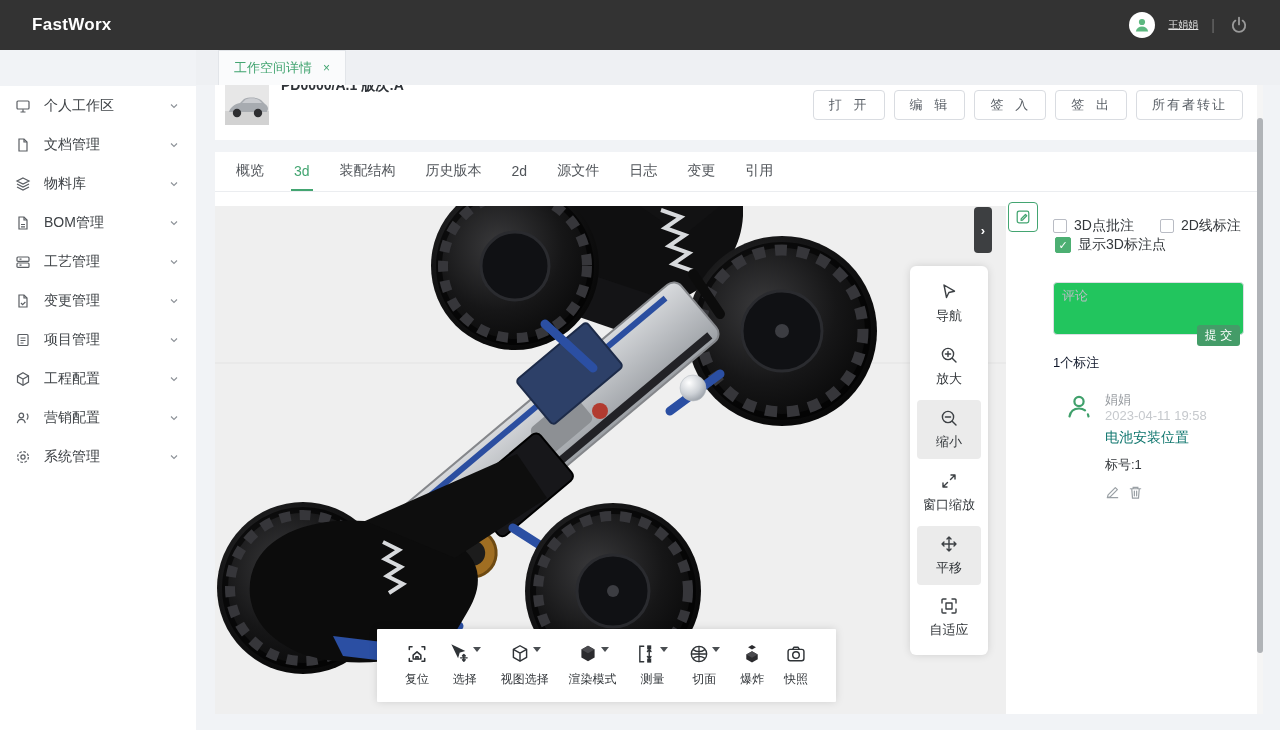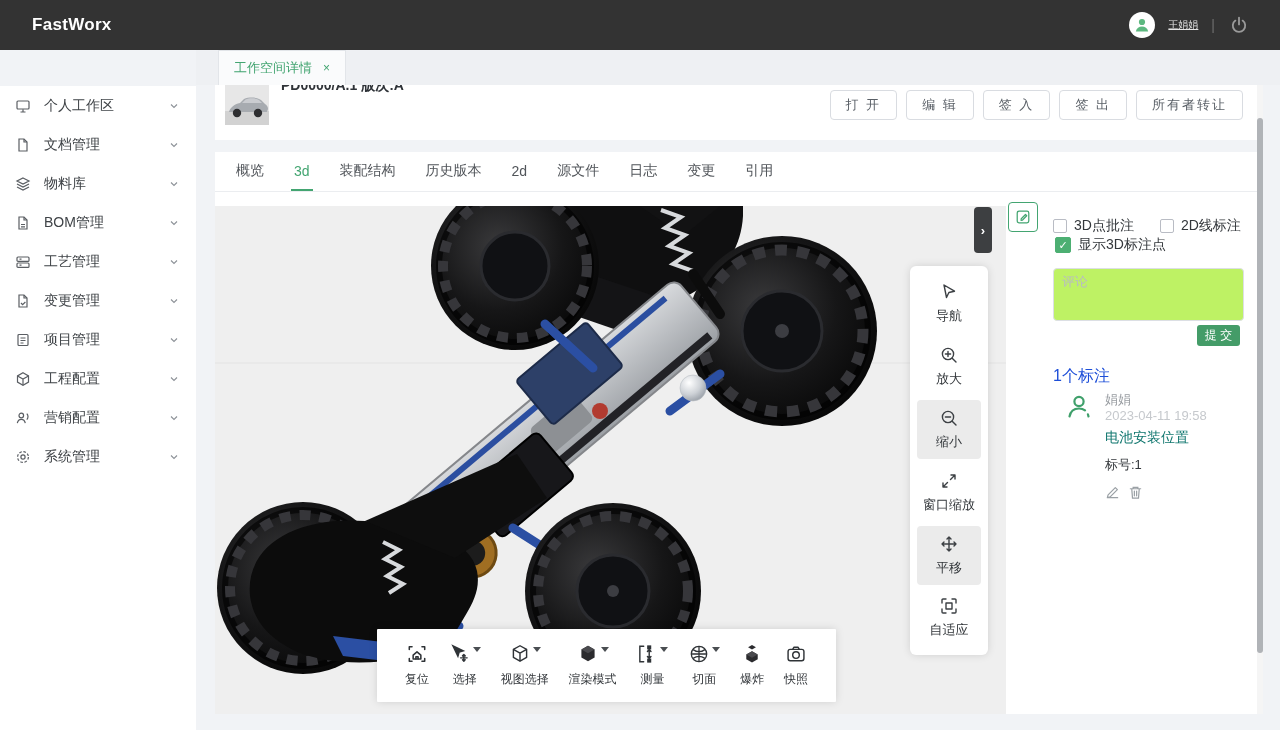--- a/index.html
+++ b/index.html
@@ -28,21 +28,21 @@
   .wtab .tclose { font-size:12px; color:#43a571; cursor:pointer; }
 
   
   .info-card { position:absolute; left:215px; top:85px; width:1042px; height:55px; background:#fff; }
   .thumb { position:absolute; left:10px; top:0; width:44px; height:40px; overflow:hidden; background:#e9e9e9; cursor:pointer; }
   .info-text { position:absolute; left:66px; top:0; }
   .title-clip { height:11px; overflow:hidden; }
   .title-clip span { display:block; margin-top:-8px; font-size:14px; font-weight:bold; color:#2f3338; white-space:nowrap; }
   .meta-row { margin-top:9px; display:flex; gap:28px; font-size:13px; color:#5d6166; white-space:nowrap; }
   .actions { position:absolute; right:14px; top:5px; display:flex; gap:9px; }
-  .actions button { height:30px; padding:0 15px; background:#fff; border:1px solid #d9dce1; border-radius:4px; font-size:13px; color:#595f66; letter-spacing:2px; cursor:pointer; font-family:Liberation Sans, sans-serif; white-space:nowrap; }
+  .actions button { height:30px; padding:0 15px; background:#fff; border:1px solid #d9dce1; border-radius:4px; font-size:13px; color:#595f66; letter-spacing:2px; cursor:pointer; font-family:Liberation Mono, monospace; white-space:nowrap; }
 
   
   .tabs-card { position:absolute; left:215px; top:152px; width:1042px; height:40px; background:#fff; border-bottom:1px solid #ebedf0; display:flex; align-items:stretch; padding-left:18px; }
   .vtab { margin-right:24px; padding:0 3px; display:flex; align-items:center; font-size:14px; color:#51555a; cursor:pointer; border-bottom:2px solid transparent; }
   .vtab.active { color:#43a571; border-bottom-color:#43a571; }
 
   
   .viewer { position:absolute; left:215px; top:192px; width:1042px; height:522px; background:#fff; }
   .canvas { position:absolute; left:0; top:14px; width:791px; height:508px; background:#efefef; overflow:hidden; cursor:grab; }
 
@@ -61,24 +61,24 @@
 
   
   .anno-panel { position:absolute; left:791px; top:0; width:251px; height:522px; background:#fff; }
   .edit-btn { position:absolute; left:2px; top:10px; width:30px; height:30px; border:1px solid #43a571; border-radius:4px; background:#fff; display:flex; align-items:center; justify-content:center; cursor:pointer; }
   .cbrow1 { position:absolute; left:47px; top:25px; display:flex; align-items:center; }
   .cbrow2 { position:absolute; left:49px; top:44px; display:flex; align-items:center; }
   .cb { width:14px; height:14px; border:1px solid #b9bcc4; border-radius:2px; background:#fff; cursor:pointer; }
   .cb.checked { width:16px; height:16px; background:#4caf72; border-color:#4caf72; display:flex; align-items:center; justify-content:center; color:#fff; font-size:11px; }
   .cblabel { font-size:14px; color:#33373b; margin-left:7px; cursor:pointer; }
   .cbgap { width:26px; }
-  .comment-box { position:absolute; left:47px; top:76px; width:191px; height:53px; border:1px solid #dcdfe4; border-radius:4px; resize:none; font-family:inherit; font-size:13px; color:#333; padding:4px 8px; outline:none; background:#bef264; }
+  .comment-box { position:absolute; left:47px; top:90px; width:191px; height:53px; border:1px solid #dcdfe4; border-radius:4px; resize:none; font-family:inherit; font-size:13px; color:#333; padding:4px 8px; outline:none; background:#22c55e; }
   .comment-box::placeholder { color:#b8bcc2; }
   .submit-btn { position:absolute; left:191px; top:133px; width:43px; height:21px; background:#449c68; border:none; border-radius:3px; color:#fff; font-size:12px; cursor:pointer; font-family:inherit; white-space:nowrap; line-height:21px; padding:0; }
-  .anno-count { position:absolute; left:47px; top:174px; font-size:16px; color:#1d4ed8; }
+  .anno-count { position:absolute; left:47px; top:162px; font-size:13px; color:#0f172a; }
   .anno-avatar { position:absolute; left:58px; top:200px; width:30px; height:30px; }
   .anno-author { position:absolute; left:99px; top:199px; font-size:13px; color:#989ca1; }
   .anno-time { position:absolute; left:99px; top:216px; font-size:13px; color:#c6c9cd; }
   .anno-text { position:absolute; left:99px; top:237px; font-size:14px; color:#0f766e; }
   .anno-tag { position:absolute; left:99px; top:264px; font-size:13px; color:#33373b; }
   .anno-edit { position:absolute; left:99px; top:293px; cursor:pointer; }
   .anno-del { position:absolute; left:122px; top:293px; cursor:pointer; }
 
   
   .sb { position:absolute; left:1257px; top:85px; width:6px; height:629px; background:#f5f5f5; }

